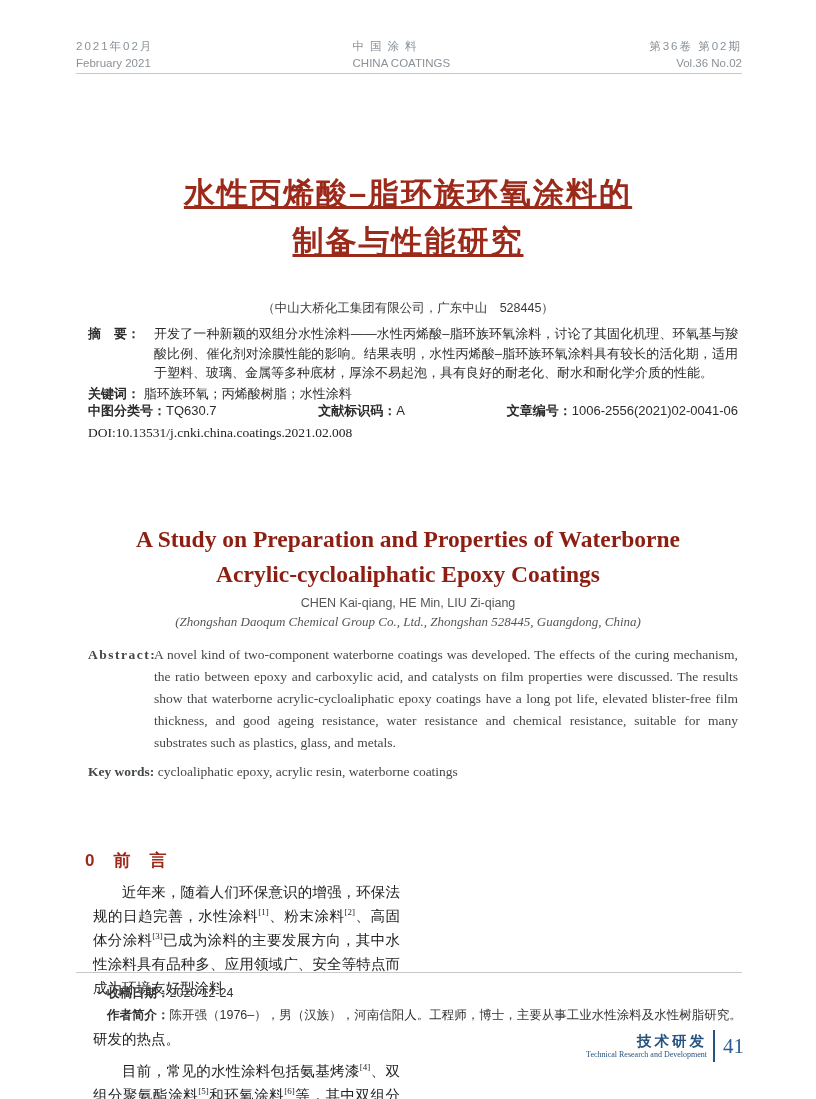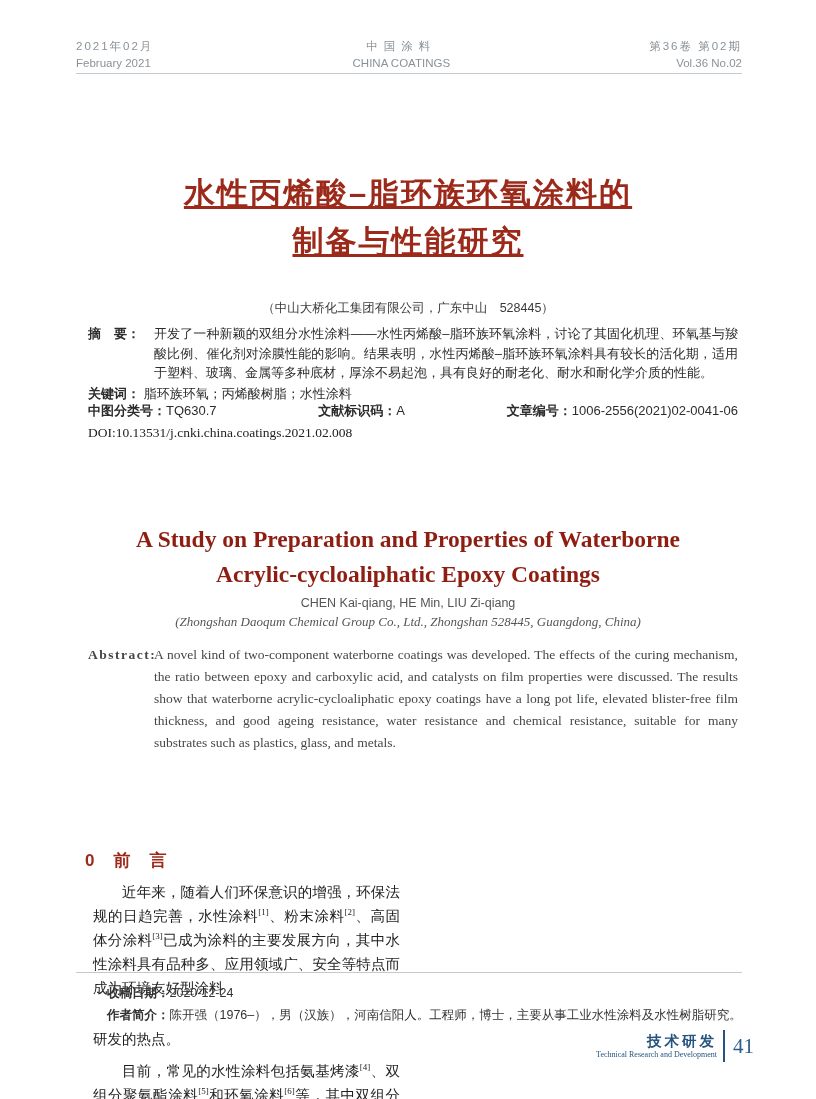--- a/index.html
+++ b/index.html
@@ -16,21 +16,21 @@
     font-family:"Liberation Sans","DejaVu Sans",sans-serif;
     color:#222;
   }
   
   .journal-header{
     position:absolute;top:38px;left:76px;width:666px;
     display:flex;justify-content:space-between;align-items:flex-end;
     padding-bottom:1px;border-bottom:1.5px solid #c3c9cc;
     color:#8a9298;font-size:11.5px;line-height:17px;
   }
-  .journal-header .col-center{text-align:center;}
+  .journal-header .col-center{}
   .journal-header .col-right{text-align:right;}
   .jh-zh{letter-spacing:2px;}
   .jh-zh.center{letter-spacing:6px;}
   
   .title-zh{
     position:absolute;top:170px;left:0;width:100%;
     text-align:center;color:var(--title-red);
     font-size:31px;font-weight:bold;line-height:48px;
     letter-spacing:2px;
     text-decoration:underline;
@@ -109,21 +109,21 @@
     position:absolute;top:972px;left:76px;width:666px;
     border-top:1.5px solid #c3c9cc;
   }
   .footnote{
     position:absolute;top:982px;left:88px;width:650px;
     font-size:12.5px;line-height:22px;color:#333;margin-left:19px;
   }
   .footnote .fn-label{font-weight:bold;}
   
   .footer-marker{
-    position:absolute;top:1030px;right:62px;
+    position:absolute;top:1030px;right:72px;
     display:flex;align-items:center;
   }
   .fm-text{text-align:right;}
   .fm-zh{
     color:var(--accent-blue);font-weight:bold;font-size:14.5px;
     letter-spacing:3px;line-height:16px;
   }
   .fm-en{
     color:var(--accent-blue);font-size:8px;line-height:11px;
     font-family:"Liberation Serif","DejaVu Serif",serif;
@@ -193,20 +193,24 @@
     <div>Acrylic-cycloaliphatic Epoxy Coatings</div>
   </div>
 
   <div class="authors-en">CHEN Kai-qiang, HE Min, LIU Zi-qiang</div>
   <div class="affiliation-en">(Zhongshan Daoqum Chemical Group Co., Ltd., Zhongshan 528445, Guangdong, China)</div>
 
   <div class="abstract-en">
     <div class="hang">
       <span class="hang-label">Abstract:</span>
       <span>A novel kind of two-component waterborne coatings was developed. The effects of the curing mechanism, the ratio between epoxy and carboxylic acid, and catalysts on film properties were discussed. The results show that waterborne acrylic-cycloaliphatic epoxy coatings have a long pot life, elevated blister-free film thickness, and good ageing resistance, water resistance and chemical resistance, suitable for many substrates such as plastics, glass, and metals.</span>
+    </div>
+    <div class="keywords-en">
+      <span class="kw-label">Key words:</span>
+      <span>cycloaliphatic epoxy, acrylic resin, waterborne coatings</span>
     </div>
   </div>
 
   <div class="intro">
     <div class="column">
       <h2 class="section-heading">0　前　言</h2>
       <div>
           <p class="body-par indent"><span>近年来，随着人们环保意识的增强，环保法规的日趋完善，水性涂料</span><sup>[1]</sup><span>、粉末涂料</span><sup>[2]</sup><span>、高固体分涂料</span><sup>[3]</sup><span>已成为涂料的主要发展方向，其中水性涂料具有品种多、应用领域广、安全等特点而成为环境友好型涂料</span></p>
         </div>
     </div>

